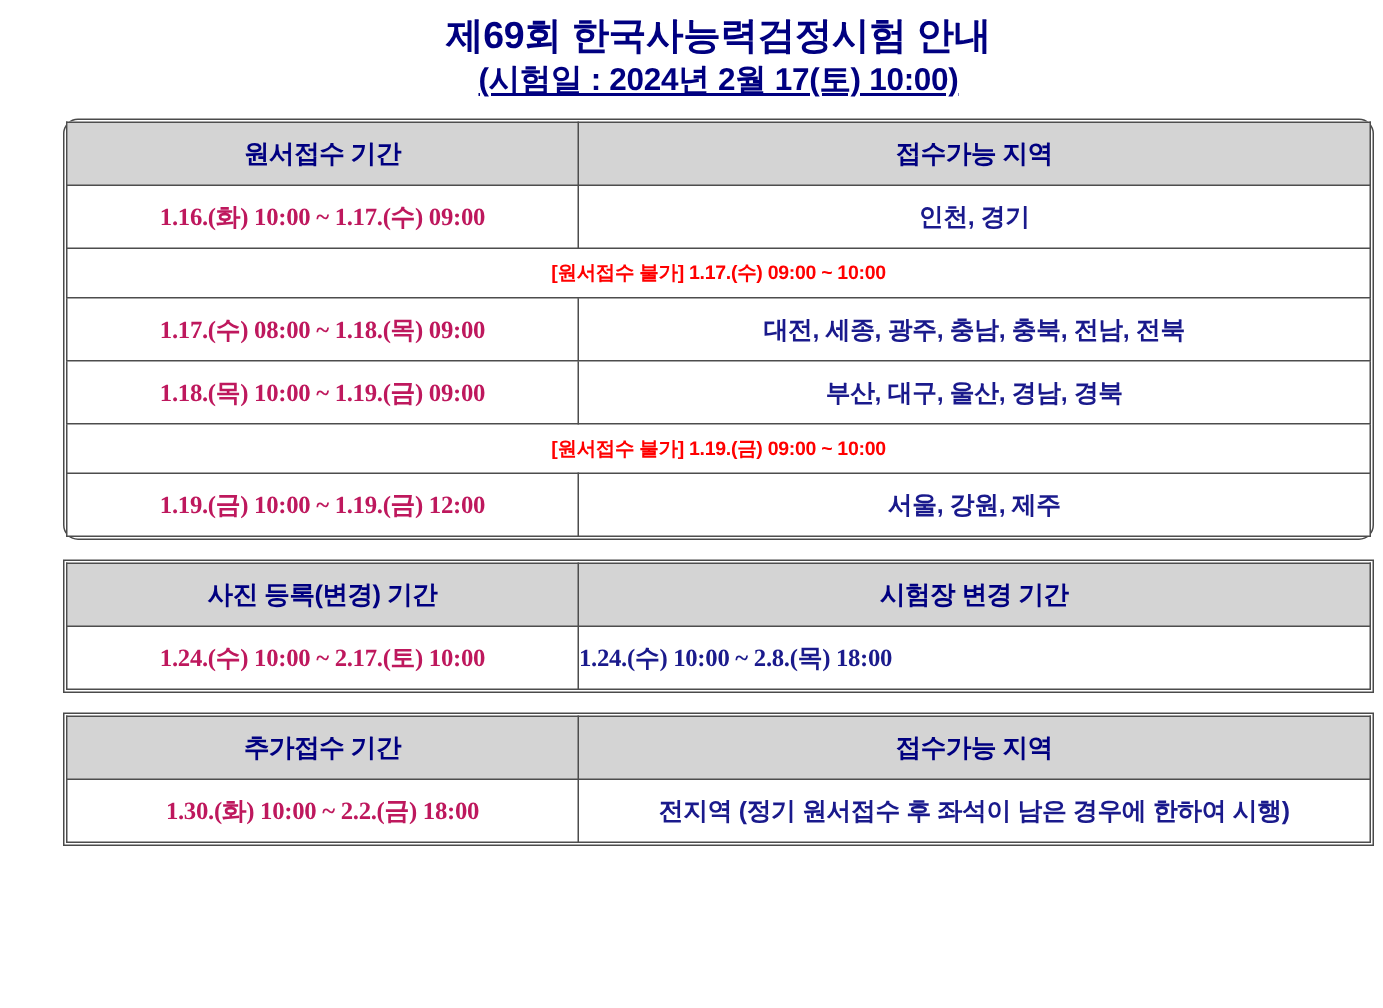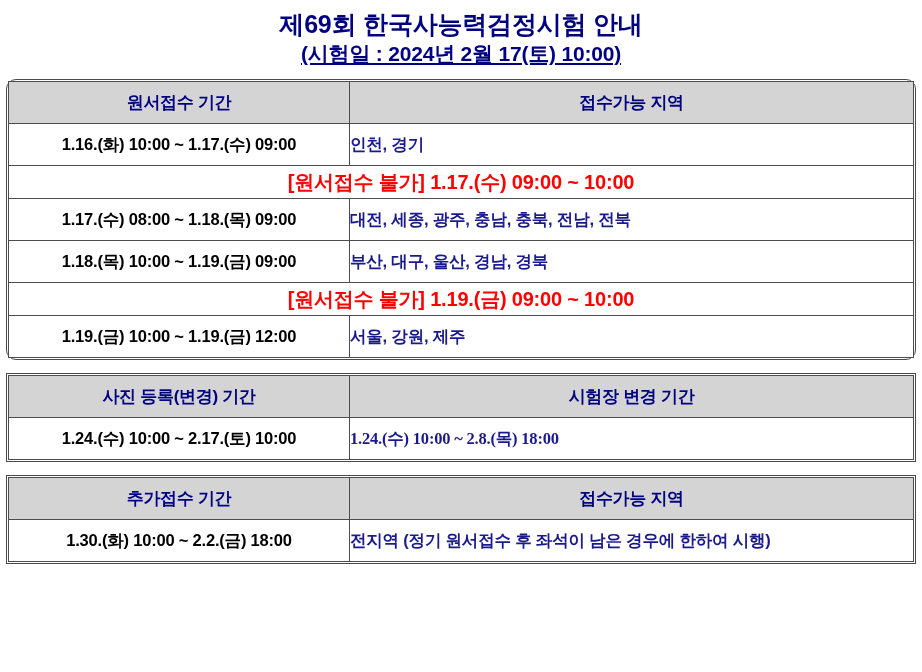--- a/index.html
+++ b/index.html
@@ -13,20 +13,21 @@
     font-family: "Liberation Sans", "DejaVu Sans", sans-serif;
     -webkit-font-smoothing: none;
     overflow: hidden;
   }
 
   .page {
     width: 922px;
     height: 672px;
     box-sizing: border-box;
     position: relative;
+    padding-left: 36px;
   }
 
   
   .title-block {
     text-align: center;
     color: #000080;
     font-weight: bold;
     padding-top: 9px;
   }
   .title-line1 {
@@ -73,51 +74,52 @@
     color: #000080;
     font-weight: bold;
     font-size: 17px;
     height: 41px;
     text-align: center;
     vertical-align: middle;
     letter-spacing: -0.3px;
   }
 
   .date-cell {
-    color: #000000;
+    color: #be185d;
     font-weight: bold;
     font-size: 16.5px;
     height: 41px;
     text-align: center;
     vertical-align: middle;
     letter-spacing: -0.2px;
     background: #ffffff;
+    font-family: Liberation Serif, serif;
   }
 
   .region-cell {
     color: #1a1a8c;
     font-weight: bold;
     font-size: 16.5px;
     height: 41px;
-    text-align: left;
+    text-align: center;
     vertical-align: middle;
     padding-left: 9px;
     letter-spacing: -0.2px;
     background: #ffffff;
   }
   .region-cell.center {
     text-align: left;
     padding-left: 0;
     font-family: Liberation Serif, serif;
   }
 
   .block-cell {
     color: #ff0000;
     font-weight: bold;
-    font-size: 20px;
+    font-size: 13px;
     height: 32px;
     text-align: center;
     vertical-align: middle;
     letter-spacing: -0.2px;
     background: #ffffff;
   }
 </style>
 </head>
 <body>
 

